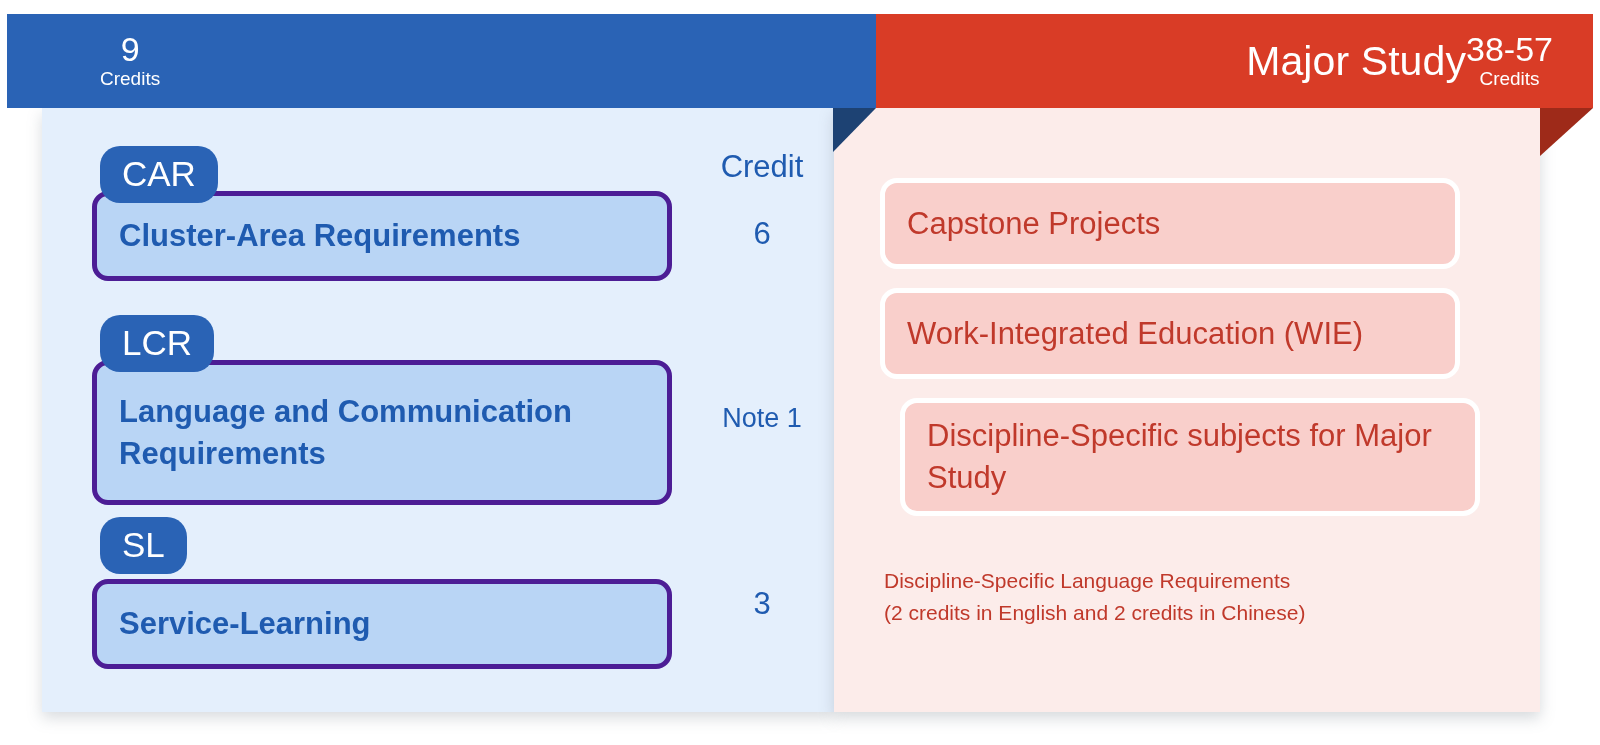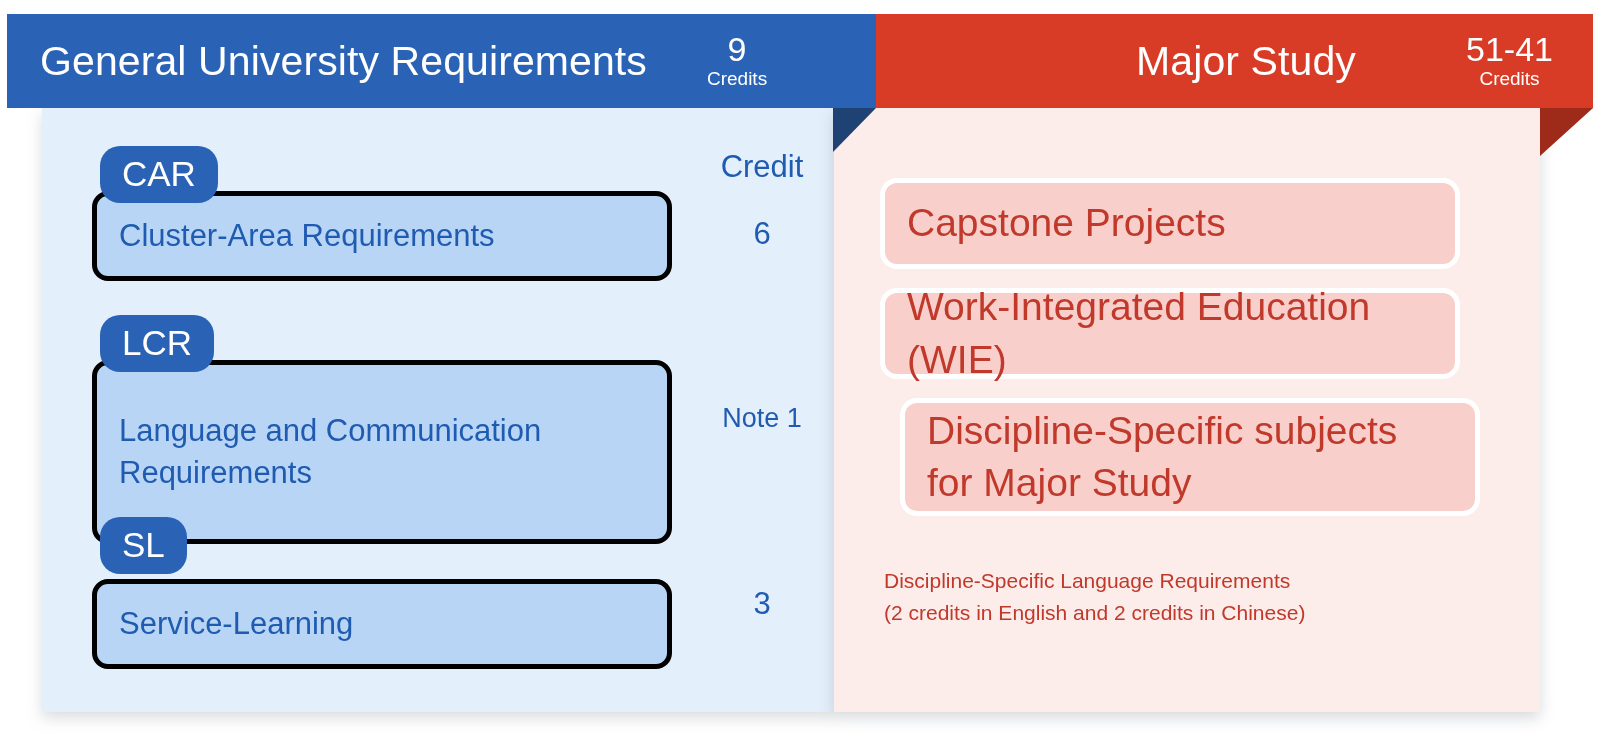--- a/index.html
+++ b/index.html
@@ -67,21 +67,21 @@
   .ribbon-title {
     color: #ffffff;
     font-size: 41px;
     font-weight: 400;
     letter-spacing: 0.1px;
     white-space: nowrap;
   }
   .ribbon-left .ribbon-title { flex: 0 0 auto; }
   .ribbon-right .ribbon-title {
     flex: 1 1 auto;
-    text-align: center;
+    text-align: right;
     padding-left: 120px;
   }
 
   .credits-block {
     margin-left: auto;
     text-align: center;
     color: #ffffff;
     line-height: 1;
     padding-bottom: 2px;
   }
@@ -133,39 +133,40 @@
     line-height: 1;
     padding: 10px 22px 12px 22px;
     z-index: 3;
     white-space: nowrap;
   }
   .card-blue {
     position: absolute;
     left: 0;
     width: 580px;
     background: #b9d5f5;
-    border: 5px solid #000000;
+    border: 5px solid #4c1d95;
     border-radius: 16px;
     box-sizing: border-box;
     display: flex;
     align-items: center;
     z-index: 2;
+    font-weight: bold;
   }
   .card-blue .card-text {
     color: #1f5bb0;
     font-size: 31px;
     line-height: 1.34;
     padding: 0 22px;
   }
 
   
   #row-car   { top: 146px; }
   #row-car   .card-blue { top: 45px; height: 90px; }
   #row-lcr   { top: 315px; }
-  #row-lcr   .card-blue { top: 45px; height: 184px; }
+  #row-lcr   .card-blue { top: 45px; height: 145px; }
   #row-sl    { top: 517px; }
   #row-sl    .card-blue { top: 62px; height: 90px; }
 
   
   .credit-col {
     position: absolute;
     left: 690px;
     width: 144px;
     text-align: center;
     color: #1f5bb0;
@@ -182,21 +183,21 @@
     width: 580px;
     background: #f9cfcb;
     border: 5px solid #ffffff;
     border-radius: 17px;
     box-sizing: border-box;
     display: flex;
     align-items: center;
   }
   .card-red .card-text {
     color: #c0392b;
-    font-size: 39px;
+    font-size: 31px;
     line-height: 1.34;
     padding: 0 22px;
   }
   #rcard-0 { top: 178px; height: 91px; }
   #rcard-1 { top: 288px; height: 91px; }
   #rcard-2 { top: 398px; height: 118px; margin-left: 20px; }
 
   .note-red {
     position: absolute;
     left: 884px;
@@ -213,31 +214,30 @@
 
 <div id="stage">
 
   <div class="panel panel-left"></div>
   <div class="panel panel-right"></div>
 
   <div class="fold fold-blue"></div>
   <div class="fold fold-red"></div>
 
   <div class="ribbon ribbon-left">
-    <span class="ribbon-title">General University Requirements</span>
     <span class="credits-block">
       <span class="credits-num">9</span>
       <span class="credits-word">Credits</span>
     </span>
   </div>
 
   <div class="ribbon ribbon-right">
     <span class="ribbon-title">Major Study</span>
     <span class="credits-block">
-      <span class="credits-num">51-41</span>
+      <span class="credits-num">38-57</span>
       <span class="credits-word">Credits</span>
     </span>
   </div>
 
   <div class="row" id="row-car">
     <span class="badge">CAR</span>
     <div class="card-blue">
       <span class="card-text">Cluster-Area Requirements</span>
     </div>
   </div>

